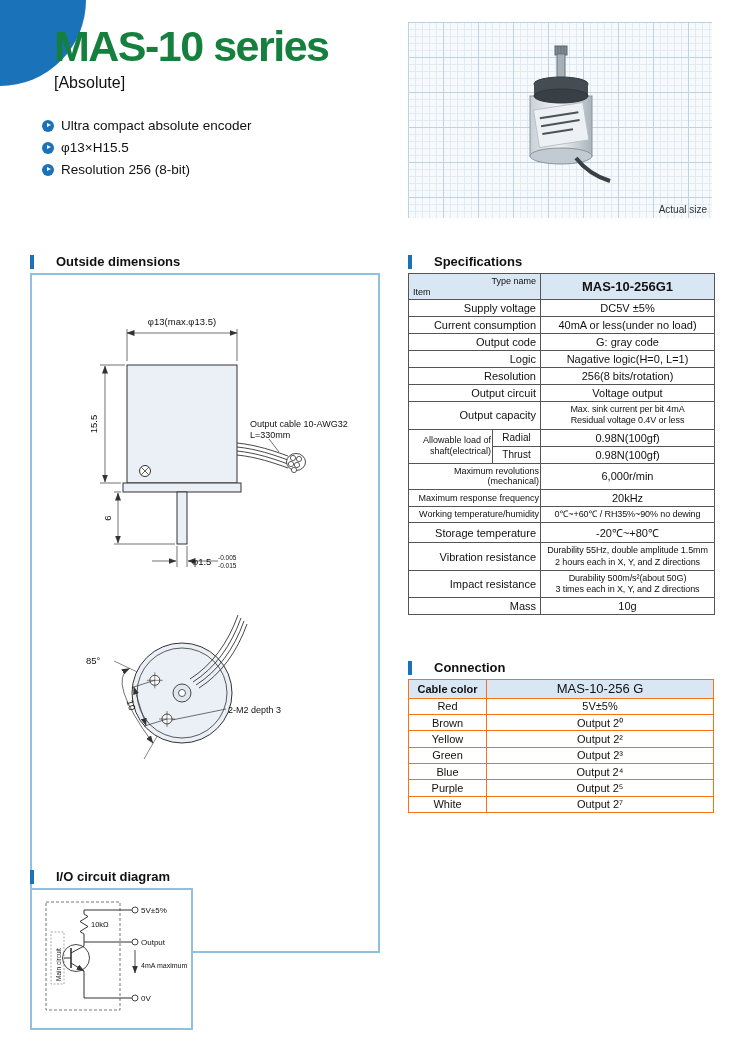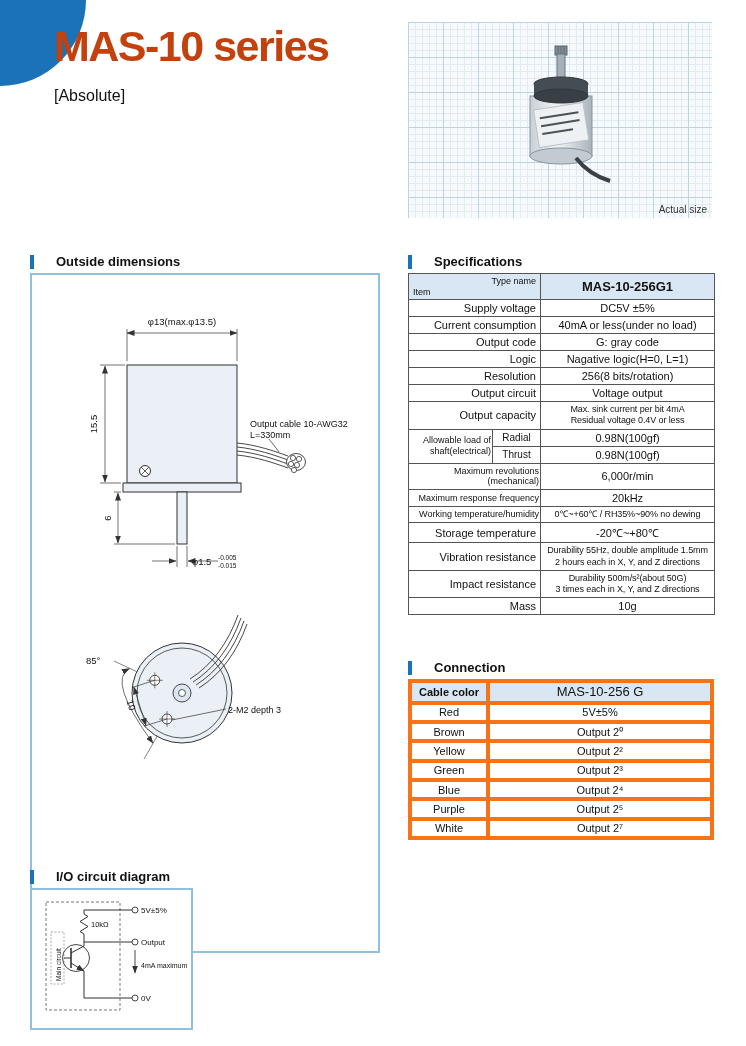--- a/index.html
+++ b/index.html
@@ -3,22 +3,22 @@
 <meta charset="utf-8">
 <style>
   *{margin:0;padding:0;box-sizing:border-box}
   html,body{background:#fff}
   body{width:746px;height:1046px;font-family:"Liberation Sans",sans-serif;color:#111;position:relative}
   .page{position:relative;width:746px;height:1046px;background:#fff;overflow:hidden}
 
   .corner{position:absolute;left:0;top:0;width:86px;height:86px;background:#1a72b8;border-radius:0 0 100% 0}
 
   .title-block{position:absolute;left:54px;top:24px}
-  .title{font-size:43px;font-weight:bold;color:#c2410c;letter-spacing:-1.5px;line-height:1.05}
-  .subtitle{font-size:16px;margin-top:18px;color:#111}
+  .title{font-size:43px;font-weight:bold;color:#15803d;letter-spacing:-1.5px;line-height:1.05}
+  .subtitle{font-size:16px;margin-top:5px;color:#111}
 
   .bullets{position:absolute;left:42px;top:118px;list-style:none}
   .bullets li{display:flex;align-items:center;gap:7px;font-size:13.5px;margin-bottom:7px}
   .bicon{width:12px;height:12px;border-radius:50%;background:#1a72b8;position:relative;flex:0 0 12px}
   .bicon::after{content:"";position:absolute;left:4.5px;top:3.1px;border-left:4.5px solid #fff;border-top:2.9px solid transparent;border-bottom:2.9px solid transparent}
 
   .product{position:absolute;left:408px;top:22px;width:304px;height:196px;background-color:#f7fafc;
     background-image:
       linear-gradient(#bfd2e2 1px,transparent 1px),
       linear-gradient(90deg,#bfd2e2 1px,transparent 1px),
@@ -44,39 +44,53 @@
   .spec-table .val{text-align:center}
   .spec-table .vsmall{font-size:9px;letter-spacing:-0.1px;line-height:1.25}
   .spec-table .head th{background:#d9e6f3;height:26px}
   .diag{position:relative;font-weight:normal;
     background-image:linear-gradient(to bottom right,transparent 49.4%,#555 49.4%,#555 50.6%,transparent 50.6%)}
   .diag .tn{position:absolute;right:4px;top:2px;font-size:9px}
   .diag .it{position:absolute;left:4px;bottom:2px;font-size:9px}
   .model{font-size:13px;font-weight:bold;text-align:center}
 
   .conn-table{position:absolute;left:408px;top:679px;width:306px;font-size:11px;background:#fff}
-  .conn-table th,.conn-table td{border:4px solid #f97316;padding:0.5px 3px;text-align:center;line-height:1.3}
+  .conn-table th,.conn-table td{border:1px solid #f97316;padding:0.5px 3px;text-align:center;line-height:1.3}
   .conn-table th{background:#d9e6f3}
   .conn-th-color{font-size:11px;font-weight:bold}
   .conn-th-model{font-size:13px;font-weight:normal}
 
   svg text{fill:#111;font-family:"Liberation Sans",sans-serif}
 </style>
 </head>
 <body>
 
 <div class="page">
 
   <div class="corner"></div>
 
   <div class="title-block">
     <div class="title">MAS-10 series</div>
     <div class="subtitle">[Absolute]</div>
   </div>
 
+  <ul class="bullets">
+    <li>
+      <span class="bicon"></span>
+      <span>Ultra compact absolute encoder</span>
+    </li>
+    <li>
+      <span class="bicon"></span>
+      <span>φ13×H15.5</span>
+    </li>
+    <li>
+      <span class="bicon"></span>
+      <span>Resolution 256 (8-bit)</span>
+    </li>
+  </ul>
 
   <div class="product">
     <svg class="encoder" width="130" height="152" viewBox="0 0 130 152">
       <defs>
         <linearGradient id="met" x1="0" y1="0" x2="1" y2="0">
           <stop offset="0" stop-color="#c8d0d7"></stop>
             <stop offset="0.45" stop-color="#f1f4f6"></stop>
             <stop offset="1" stop-color="#a9b3bb"></stop>
         </linearGradient>
       </defs>

